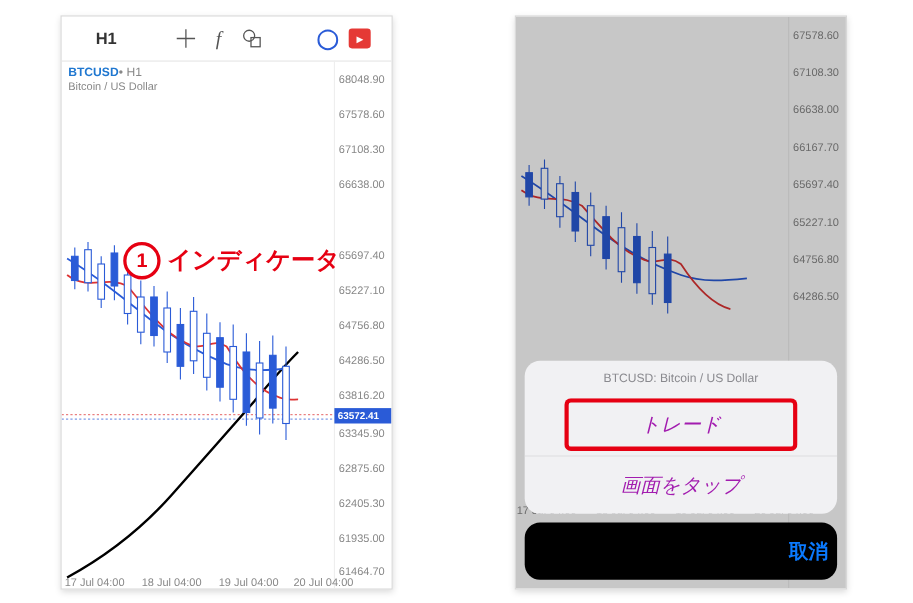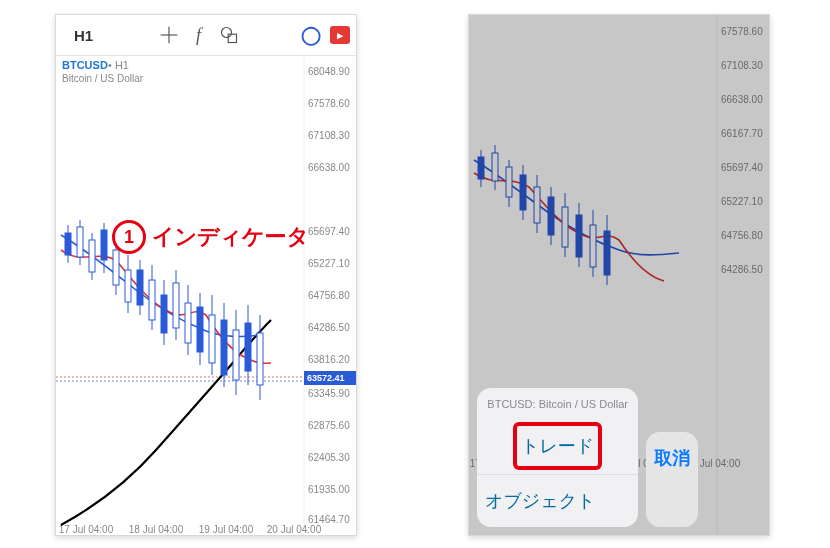--- a/index.html
+++ b/index.html
@@ -21,21 +21,21 @@
   }
   .phone.left  { left: 55px;  top: 14px; width: 300px; height: 520px; }
   .phone.right { left: 468px; top: 14px; width: 300px; height: 520px; }
 
   
   .toolbar {
     height: 40px;
     border-bottom: 1px solid #e5e5e5;
     display: flex;
     align-items: center;
-    padding: 0 6px;
+    padding: 0 19px;
   }
   .toolbar .tf {
     font-size: 15px; font-weight: 600; color: #333;
     padding: 2px 8px; margin-left: 4px;
   }
   .toolbar .sp { flex: 1; }
   .toolbar .ico {
     width: 30px; height: 30px; display:flex;align-items:center;justify-content:center;
     color:#555; font-size:18px;
   }
@@ -76,51 +76,51 @@
   .annot.lg { font-size:22px; left:56px; top:165px; }
 
   
   .sheet-backdrop {
     position:absolute; inset:0;
     background:rgba(0,0,0,0.22);
     z-index: 5;
   }
   .sheet {
     position:absolute; left:8px; right:8px; bottom:8px;
-    display:flex; flex-direction:row; gap:8px;
+    display:flex; flex-direction:column; gap:8px;
     z-index: 10;
   }
   .sheet-group {
     background:#f1f1f3; border-radius:14px; overflow:hidden;
   }
   .sheet-header {
     text-align:center; color:#8a8a8f; font-size:11px;
     padding:10px 8px 8px;
   }
   .sheet-item {
-    text-align:left; color:#0369a1; font-size:18px;
+    text-align:center; color:#a21caf; font-size:18px;
     padding:14px 8px;
     border-top:1px solid rgba(0,0,0,0.08);
     background:transparent;
     position:relative;
+    font-style:italic;
   }
   .sheet-item.highlight {
     box-shadow: inset 0 0 0 4px #e60012;
     border-radius:6px;
     margin:4px 36px;
     padding:12px 8px;
     border-top:none;
     position:relative;
     z-index: 11;
   }
   .sheet-cancel {
-    background:#e5e5e5; border-radius:14px;
-    text-align:center; color:#0a7aff; font-size:18px; font-weight:600;
+    background:#000000; border-radius:14px;
+    text-align:right; color:#0a7aff; font-size:18px; font-weight:600;
     padding:14px 8px;
-    margin-top:44px;
   }
 </style>
 </head>
 <body>
 
 <div class="phone left">
   <div class="toolbar">
     <span class="tf">H1</span>
     <span class="sp"></span>
     <span class="ico">
@@ -277,17 +277,17 @@
   </div>
 
   <div class="sheet-backdrop"></div>
 
   <div class="sheet">
     <div class="sheet-group" style="position:relative;">
       <div class="sheet-header">BTCUSD: Bitcoin / US Dollar</div>
 
       <div class="sheet-item highlight">トレード</div>
 
-      <div class="sheet-item">オブジェクト</div>
+      <div class="sheet-item">画面をタップ</div>
     </div>
     <div class="sheet-cancel">取消</div>
   </div>
 </div>
 
 </body></html>

